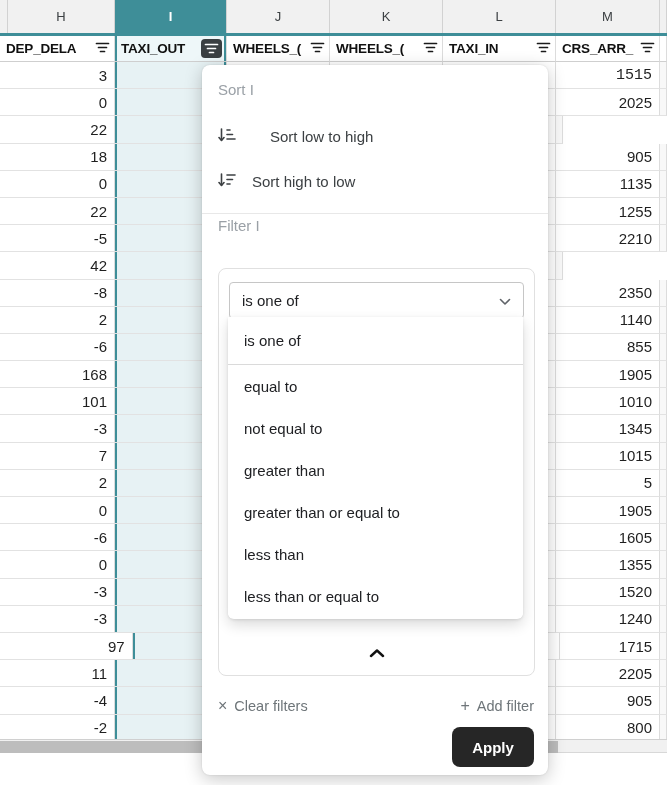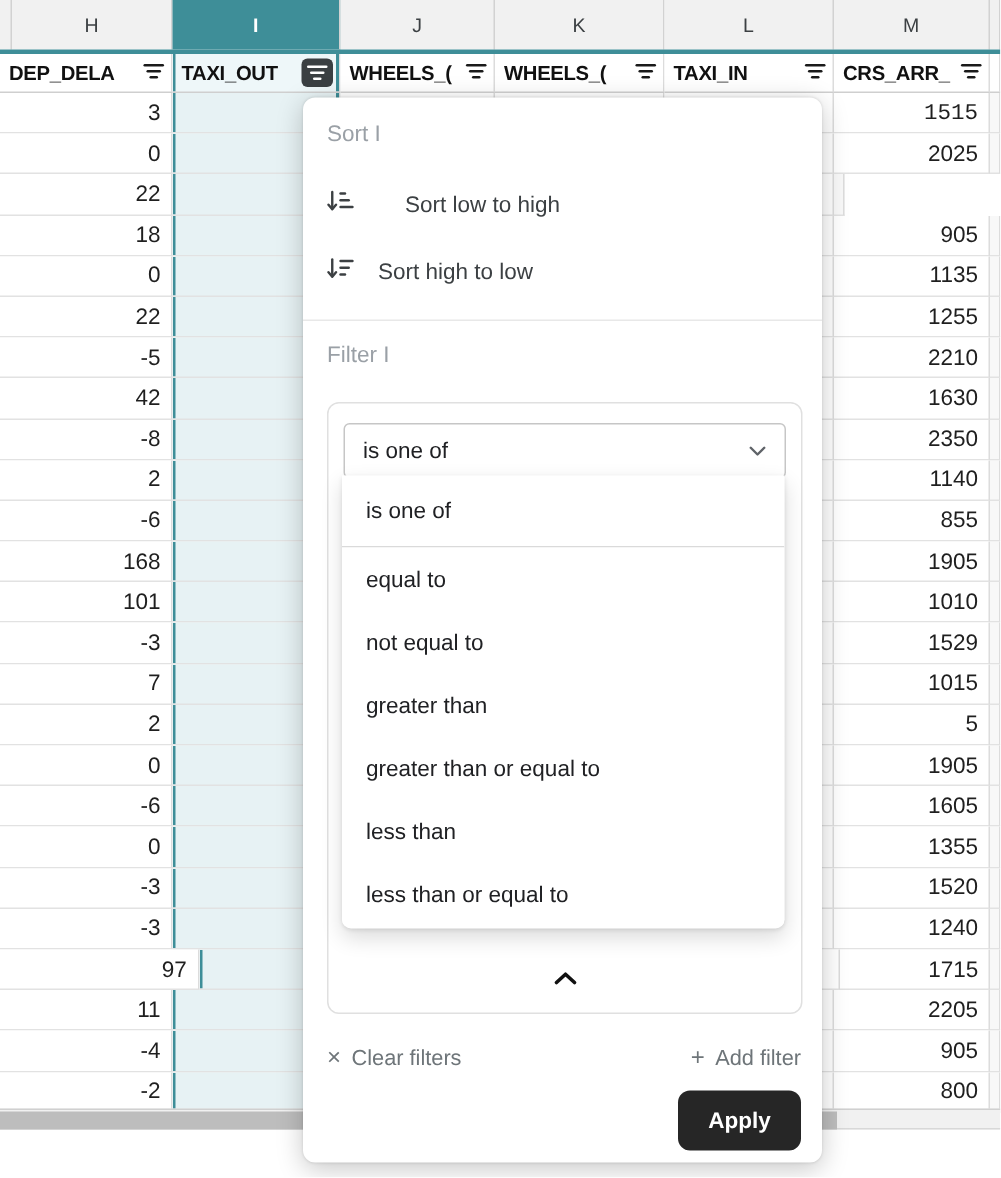--- a/index.html
+++ b/index.html
@@ -39,21 +39,21 @@
   
   #popup { position:absolute; left:202px; top:65px; width:346px; height:710px; background:#fff;
            border-radius:8px; box-shadow:0 4px 18px rgba(0,0,0,0.22), 0 0 2px rgba(0,0,0,0.12); z-index:10; }
   .section-title { position:absolute; left:16px; font-size:15px; color:#9aa0a6; }
   #sort-title { top:16px; }
   .sort-item { position:absolute; left:16px; height:44px; display:flex; align-items:center; gap:15px;
                font-size:15px; color:#3c4043; cursor:default; }
   #sort-low { top:49px;gap:33px; }
   #sort-high { top:94px; }
   #popup-divider { position:absolute; top:148px; left:0; width:346px; height:1px; background:#e8e8e8; }
-  #filter-title { top:163px; }
+  #filter-title { top:152px; }
 
   #filter-card { position:absolute; top:203px; left:16px; width:317px; height:408px;
                  border:1px solid #e0e0e0; border-radius:8px; background:#fff; }
   #operator-select { position:absolute; top:13px; left:10px; right:10px; height:37px;
                      border:1px solid #c6c6c6; border-radius:4px; background:#fff;
                      display:flex; align-items:center; justify-content:space-between; padding:0 12px;
                      font-size:15px; color:#202124; }
   #collapse-btn { position:absolute; bottom:6px; left:50%; transform:translateX(-50%);
                   width:48px; height:32px; display:flex; align-items:center; justify-content:center; background:#fff; }
 
@@ -217,21 +217,20 @@
         <div class="cell" style="width: 113px;"></div>
         <div class="cell" style="width: 104px;">2210</div>
         <div class="cell sliver" style="width: 7px;"></div>
       </div>
       <div class="data-row">
         <div class="cell" style="width: 115px;">42</div>
         <div class="cell selcol" style="width: 112px;"></div>
         <div class="cell" style="width: 103px;"></div>
         <div class="cell" style="width: 113px;"></div>
         <div class="cell" style="width: 113px;"></div>
-        <div class="cell" style="width: 104px;">1630</div>
         <div class="cell sliver" style="width: 7px;"></div>
       </div>
       <div class="data-row">
         <div class="cell" style="width: 115px;">-8</div>
         <div class="cell selcol" style="width: 112px;"></div>
         <div class="cell" style="width: 103px;"></div>
         <div class="cell" style="width: 113px;"></div>
         <div class="cell" style="width: 113px;"></div>
         <div class="cell" style="width: 104px;">2350</div>
         <div class="cell sliver" style="width: 7px;"></div>
@@ -271,21 +270,21 @@
         <div class="cell" style="width: 113px;"></div>
         <div class="cell" style="width: 104px;">1010</div>
         <div class="cell sliver" style="width: 7px;"></div>
       </div>
       <div class="data-row">
         <div class="cell" style="width: 115px;">-3</div>
         <div class="cell selcol" style="width: 112px;"></div>
         <div class="cell" style="width: 103px;"></div>
         <div class="cell" style="width: 113px;"></div>
         <div class="cell" style="width: 113px;"></div>
-        <div class="cell" style="width: 104px;">1529</div>
+        <div class="cell" style="width: 104px;">1345</div>
         <div class="cell sliver" style="width: 7px;"></div>
       </div>
       <div class="data-row">
         <div class="cell" style="width: 115px;">7</div>
         <div class="cell selcol" style="width: 112px;"></div>
         <div class="cell" style="width: 103px;"></div>
         <div class="cell" style="width: 113px;"></div>
         <div class="cell" style="width: 113px;"></div>
         <div class="cell" style="width: 104px;">1015</div>
         <div class="cell sliver" style="width: 7px;"></div>

